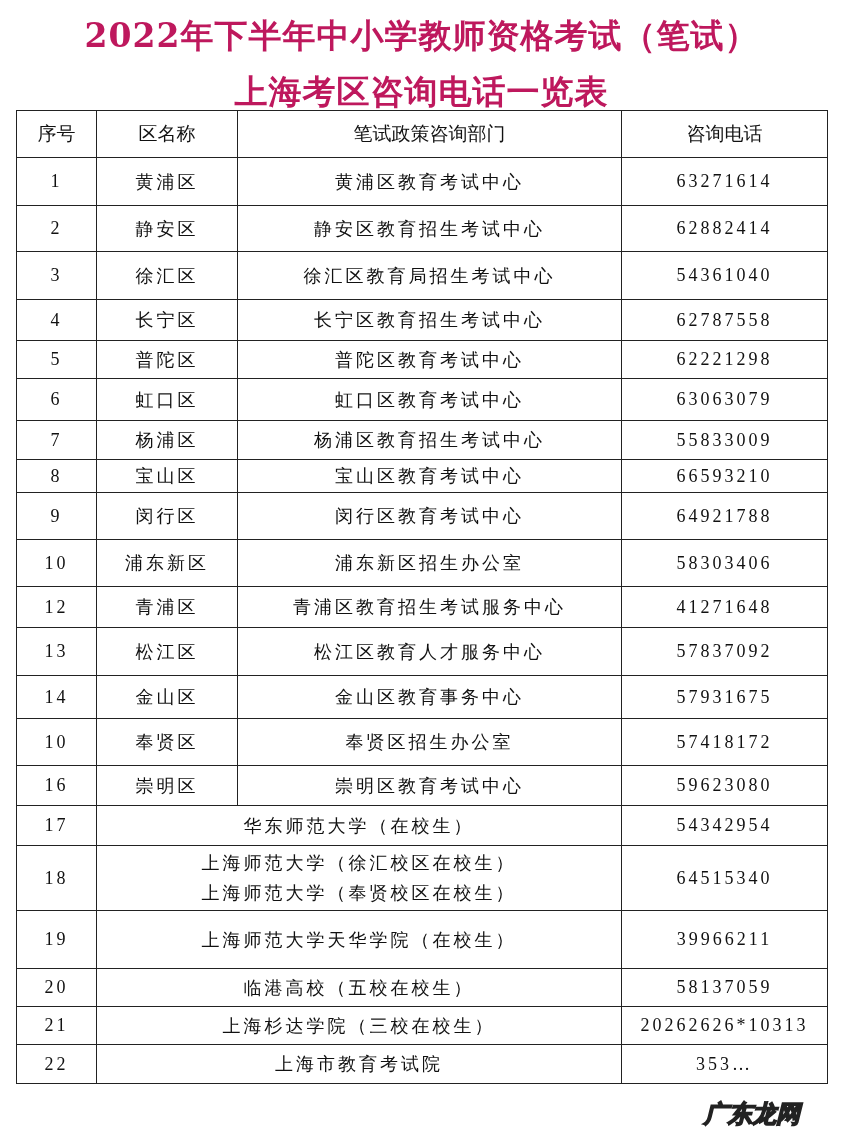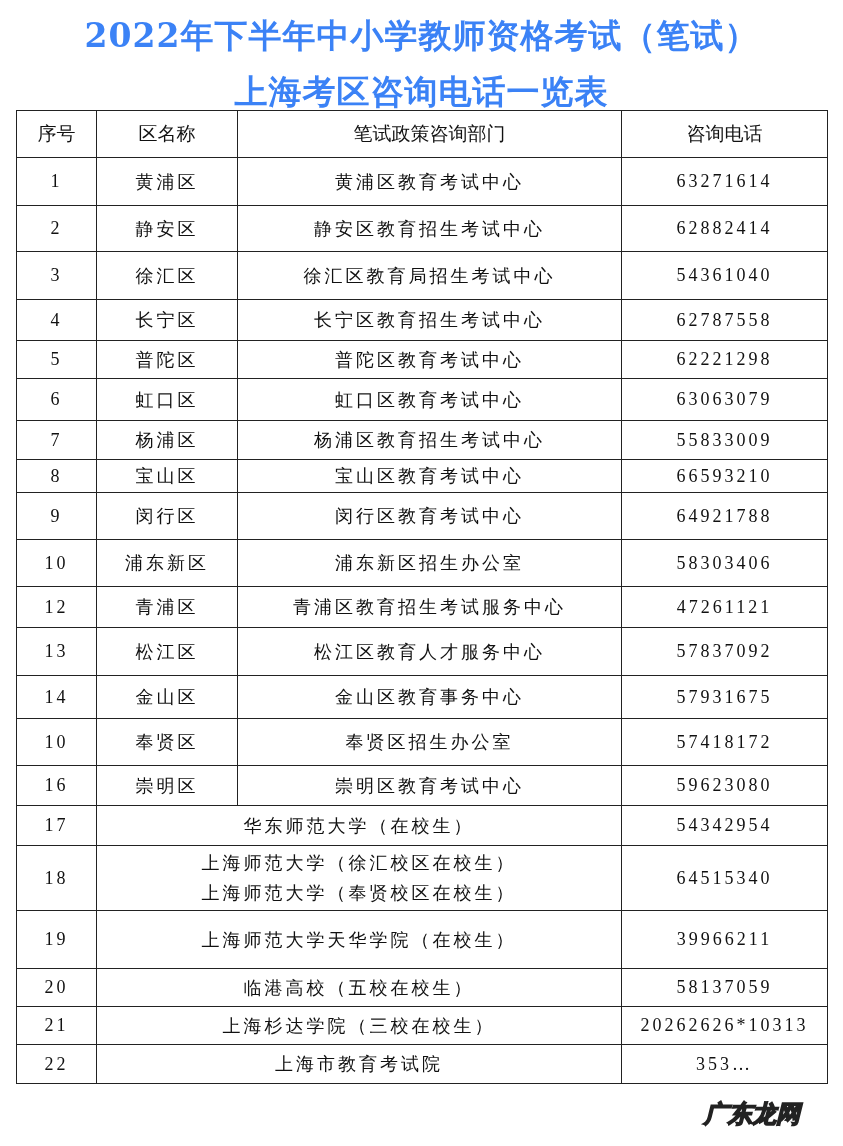--- a/index.html
+++ b/index.html
@@ -1,19 +1,19 @@
 <!DOCTYPE html>
 <html><head>
 <meta charset="utf-8">
 <style>
   html, body { margin: 0; padding: 0; background: #ffffff; }
   body { width: 843px; height: 1146px; position: relative; overflow: hidden;
          font-family: "DejaVu Serif", "Liberation Serif", serif; color: #111; }
   .title { position: absolute; left: 0; width: 843px; text-align: center;
-           font-weight: bold; font-size: 33px; letter-spacing: 1px; color: #3b82f6;
+           font-weight: bold; font-size: 33px; letter-spacing: 1px; color: #be185d;
            font-family: "DejaVu Serif", "Liberation Serif", serif; }
   .title.l1 { top: 14px; }
   .title.l2 { top: 70px; }
   table.grid { position: absolute; left: 16px; top: 110px; border-collapse: collapse;
                width: 811px; table-layout: fixed; }
   table.grid td, table.grid th { border: 1.5px solid #222; text-align: center;
                vertical-align: middle; padding: 0; font-weight: normal; }
   table.grid th { font-family: "DejaVu Sans", "Liberation Sans", sans-serif; font-size: 19px; }
   table.grid td { font-size: 18px; letter-spacing: 3px; }
   td.num, td.phone { font-family: "Liberation Serif", "DejaVu Serif", serif; letter-spacing: 1px; font-size: 19px; }
@@ -100,21 +100,21 @@
   <tr style="height:47px">
     <td class="num">10</td>
     <td>浦东新区</td>
     <td>浦东新区招生办公室</td>
     <td class="phone">58303406</td>
   </tr>
   <tr style="height:41px">
     <td class="num">12</td>
     <td>青浦区</td>
     <td>青浦区教育招生考试服务中心</td>
-    <td class="phone">47261121</td>
+    <td class="phone">41271648</td>
   </tr>
   <tr style="height:48px">
     <td class="num">13</td>
     <td>松江区</td>
     <td>松江区教育人才服务中心</td>
     <td class="phone">57837092</td>
   </tr>
   <tr style="height:43px">
     <td class="num">14</td>
     <td>金山区</td>

